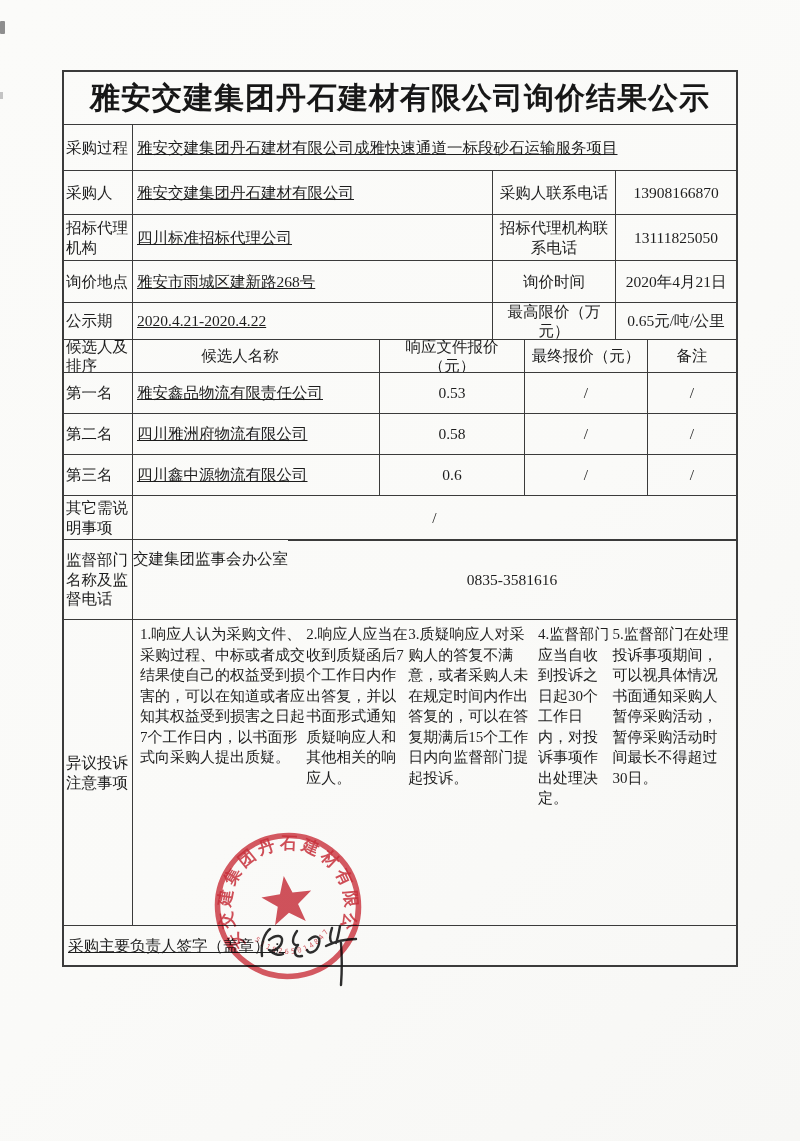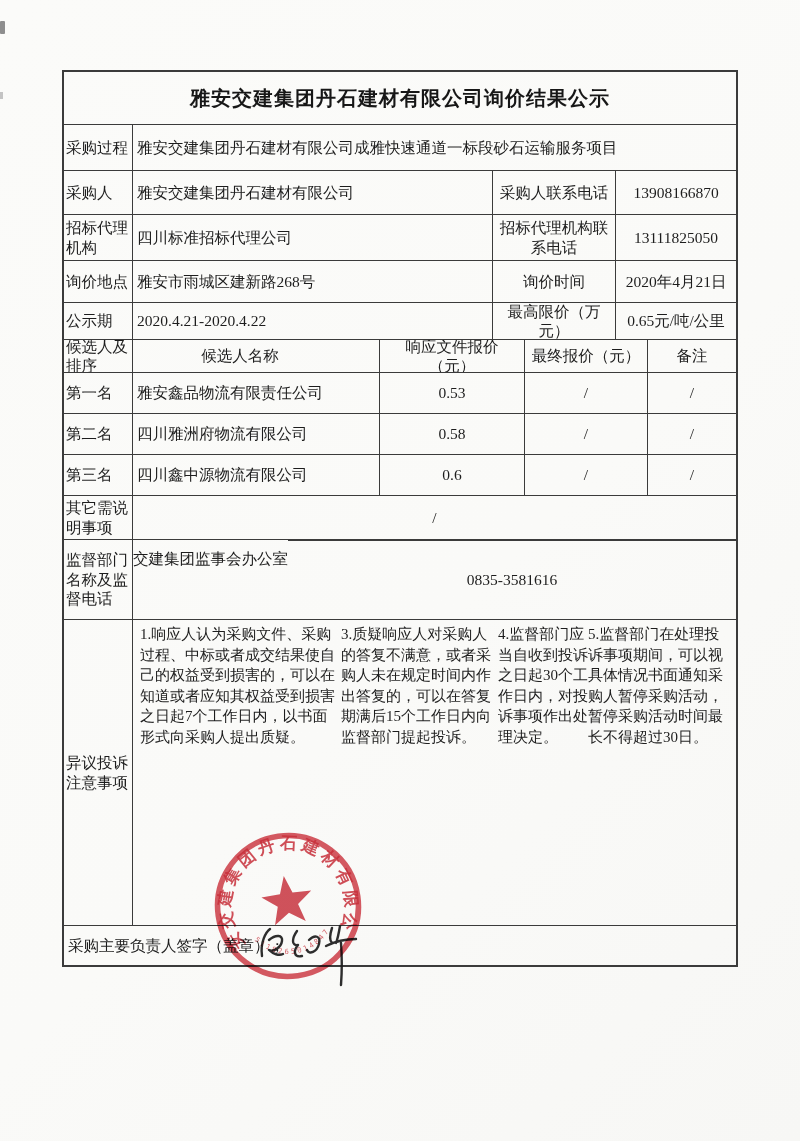--- a/index.html
+++ b/index.html
@@ -29,35 +29,35 @@
   .td {
     box-sizing:border-box;
     border-left:1.5px solid #3b3b3b;
     display:flex; align-items:center; justify-content:center;
     text-align:center;
     font-size:15.5px; line-height:1.25;
     padding:1px 4px;
     overflow:hidden;
   }
   .td:first-child { border-left:none; }
-  .td.left { justify-content:flex-start; text-align:left; }
+  .td.left { justify-content:flex-start; text-align:left;text-decoration:underline; }
   .label-a { justify-content:flex-start; text-align:left; padding:1px 2px; }
   .w-a  { width:68px;  flex:0 0 68px; }
   .w-b  { width:360px; flex:0 0 360px; }
   .w-b1 { width:215px; flex:0 0 215px; }
   .w-b2 { width:145px; flex:0 0 145px;margin-left:32px; }
   .w-c  { width:123px; flex:0 0 123px; padding:1px 5px; }
   .w-c.pad-lg { padding:1px 14px; }
   .w-last { flex:1 1 auto; }
 
   .row-title {
     height:52px;
     display:flex; align-items:center; justify-content:center;
     font-family:"Liberation Sans","DejaVu Sans",sans-serif;
-    font-weight:bold; font-size:20px; letter-spacing:1px;
+    font-weight:bold; font-size:30px; letter-spacing:1px;
     color:#171717;
   }
   .h46 { height:46px; } .h44 { height:44px; } .h42 { height:42px; }
   .h37 { height:37px; } .h33 { height:33px; } .h41 { height:41px; }
   .h80 { height:80px; } .h306 { height:306px; } .h40 { height:40px; }
 
   .sup-stack { flex:1 1 auto; display:flex; flex-direction:row; border-left:1.5px solid #3b3b3b; box-sizing:border-box; }
   .sup-row { box-sizing:border-box; display:flex; align-items:center; justify-content:center; font-size:15.5px; }
   .sup-row + .sup-row { border-top:1.5px solid #3b3b3b; flex:1 1 auto; }
 
@@ -174,20 +174,21 @@
       <div class="sup-stack">
         <div class="sup-row" style="height:39px;">交建集团监事会办公室</div>
         <div class="sup-row">0835-3581616</div>
       </div>
     </div>
 
     <div class="tr h306">
       <div class="td w-a label-a">异议投诉注意事项</div>
       <div class="td w-last obj-cell">
         <div class="obj-item">1.响应人认为采购文件、采购过程、中标或者成交结果使自己的权益受到损害的，可以在知道或者应知其权益受到损害之日起7个工作日内，以书面形式向采购人提出质疑。</div>
+        <div class="obj-item">2.响应人应当在收到质疑函后7个工作日内作出答复，并以书面形式通知质疑响应人和其他相关的响应人。</div>
         <div class="obj-item">3.质疑响应人对采购人的答复不满意，或者采购人未在规定时间内作出答复的，可以在答复期满后15个工作日内向监督部门提起投诉。</div>
         <div class="obj-item">4.监督部门应当自收到投诉之日起30个工作日内，对投诉事项作出处理决定。</div>
         <div class="obj-item">5.监督部门在处理投诉事项期间，可以视具体情况书面通知采购人暂停采购活动，暂停采购活动时间最长不得超过30日。</div>
       </div>
     </div>
 
     <div class="tr h40">
       <div class="td w-last left sig-cell">
         <span>采购主要负责人签字（盖章）；</span>
       </div>

